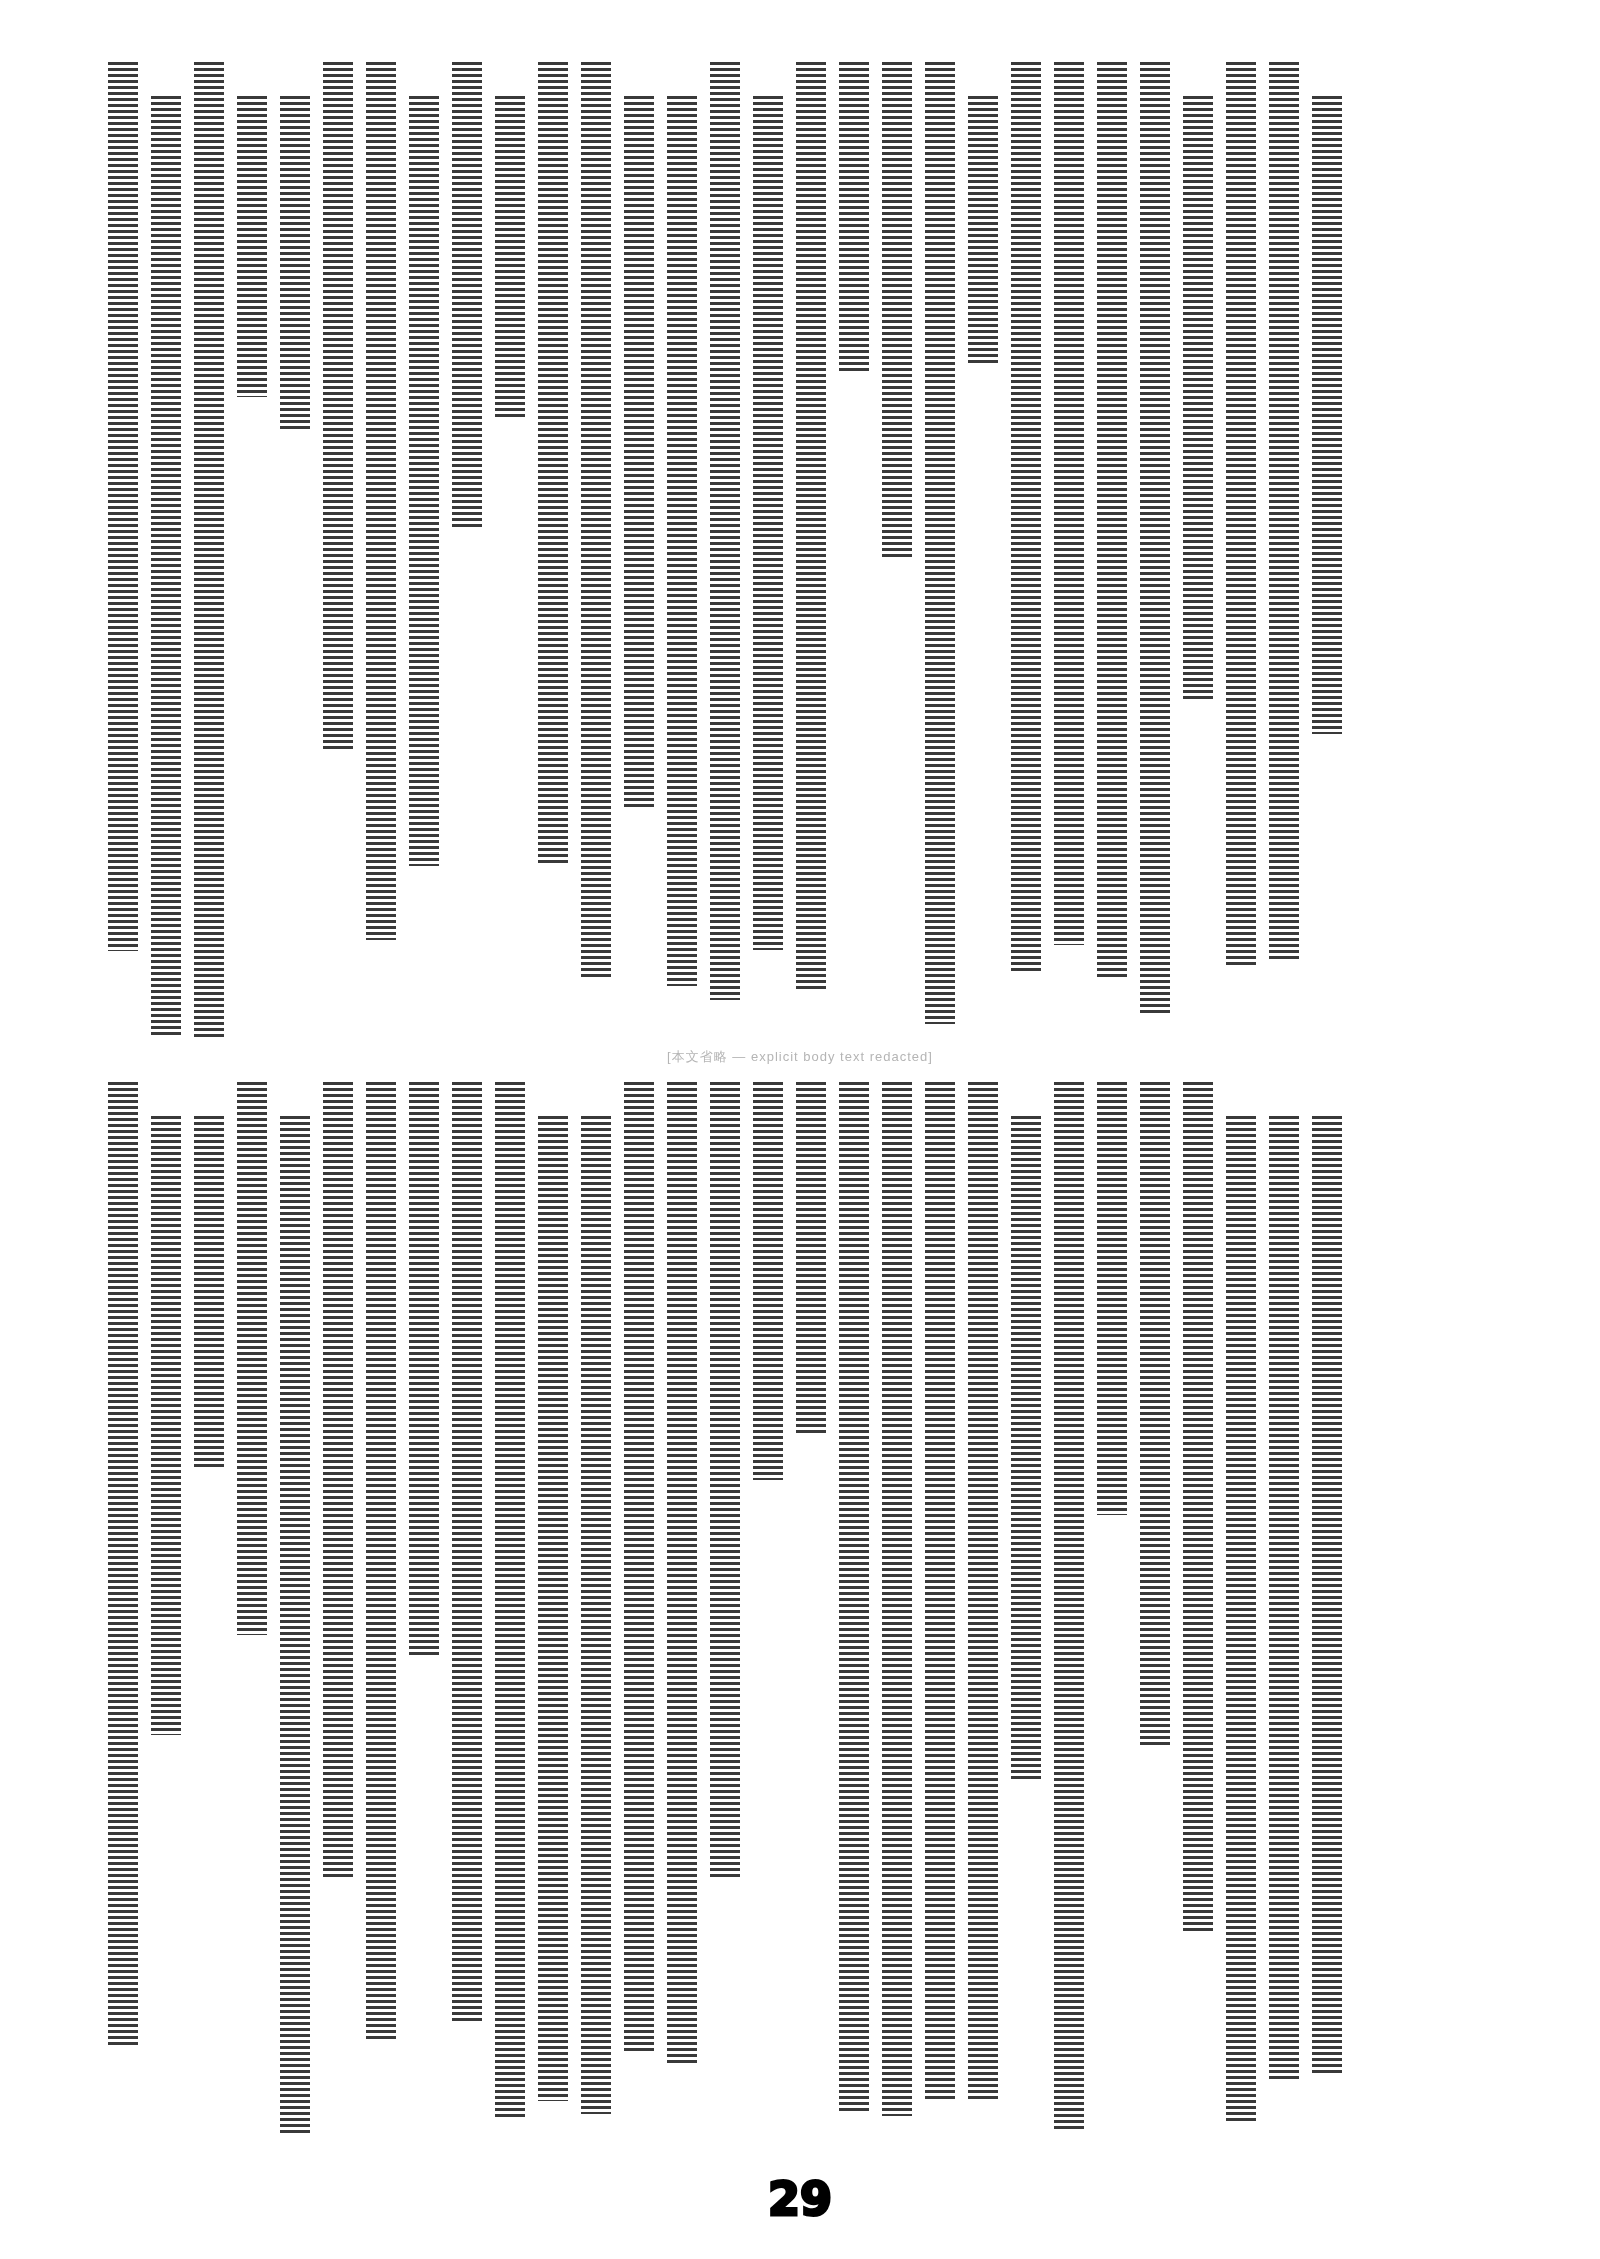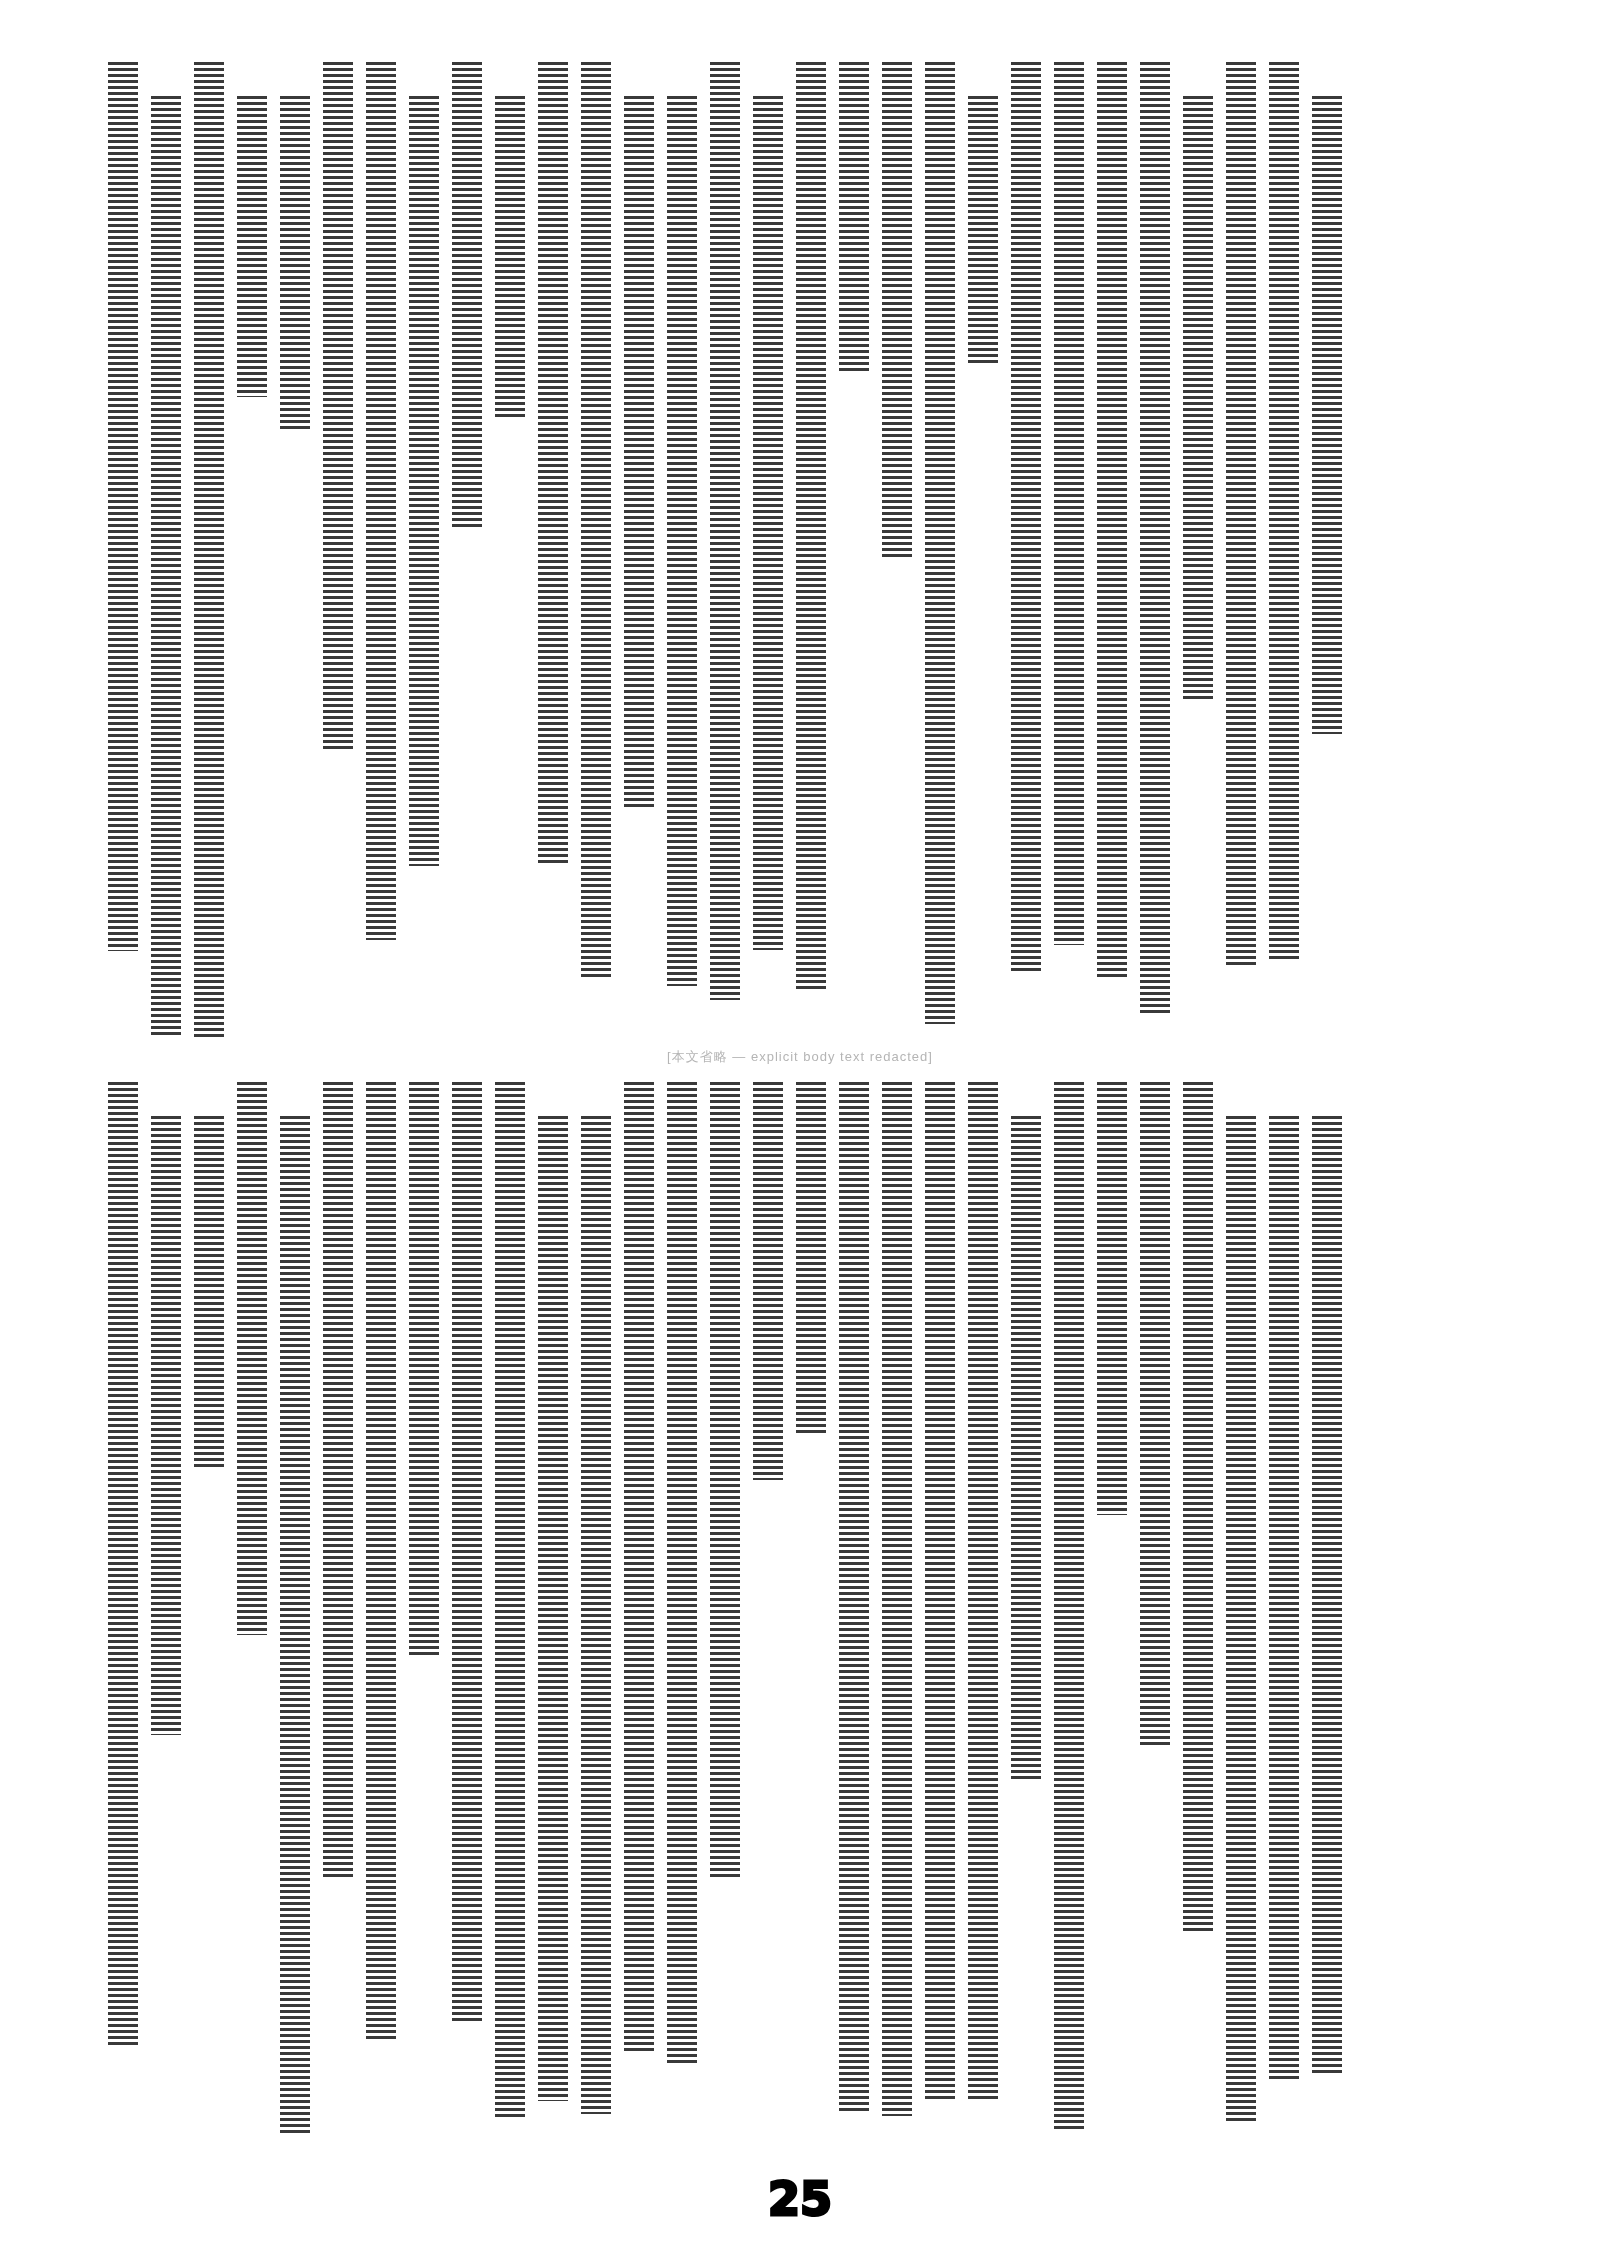--- a/index.html
+++ b/index.html
@@ -136,15 +136,15 @@
       <div class="text-column" style="margin-top: 0px; height: 573px;"></div>
       <div class="text-column" style="margin-top: 0px; height: 958px;"></div>
       <div class="text-column" style="margin-top: 0px; height: 795px;"></div>
       <div class="text-column" style="margin-top: 34px; height: 1020px;"></div>
       <div class="text-column" style="margin-top: 0px; height: 553px;"></div>
       <div class="text-column" style="margin-top: 34px; height: 351px;"></div>
       <div class="text-column" style="margin-top: 34px; height: 619px;"></div>
       <div class="text-column" style="margin-top: 0px; height: 963px;"></div>
     </div>
 
-  <div class="page-number">25</div>
+  <div class="page-number">29</div>
 
 </div>
 
 </body></html>

